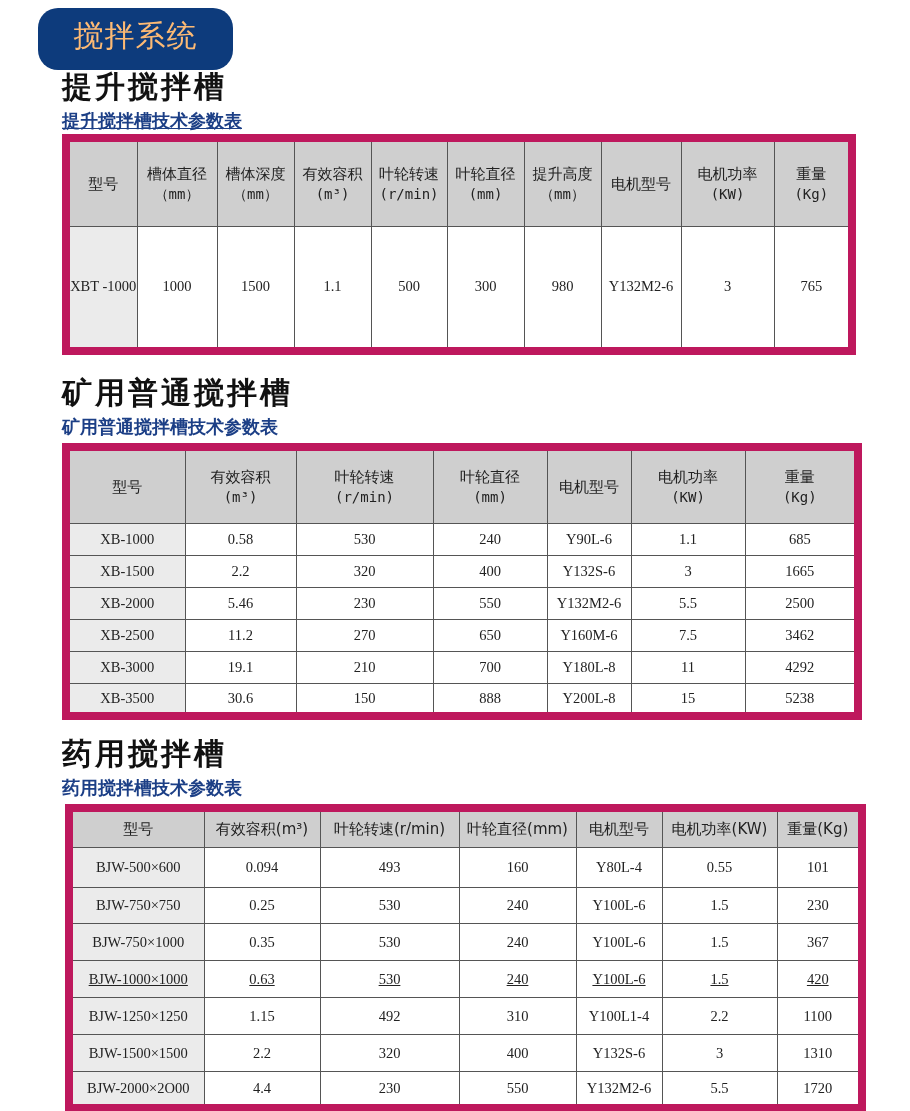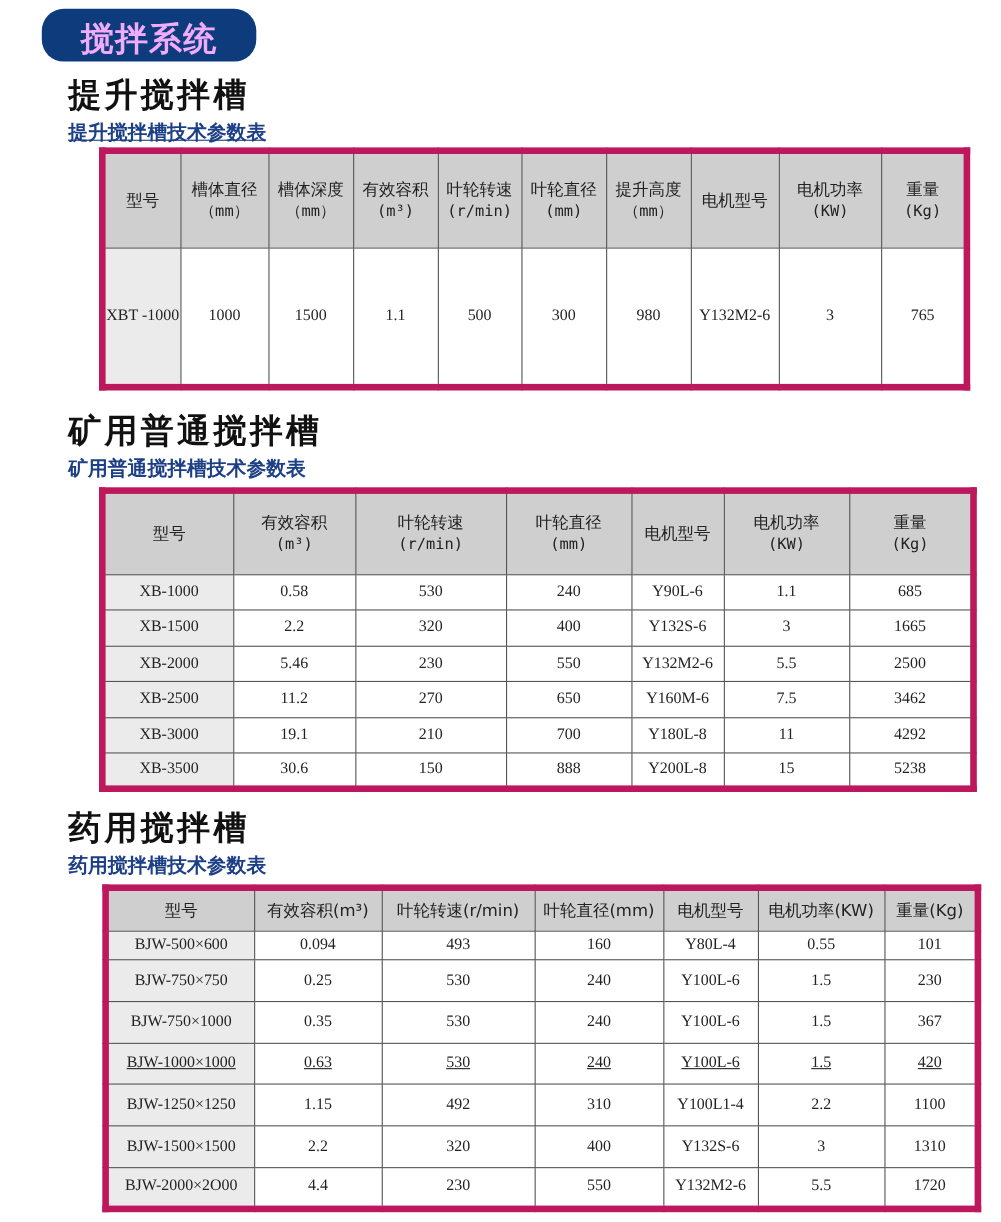--- a/index.html
+++ b/index.html
@@ -1,32 +1,32 @@
 <!DOCTYPE html>
 <html><head>
 <meta charset="utf-8">
 <style>
   html, body { margin: 0; padding: 0; background: #ffffff; }
   body { width: 910px; height: 1111px; position: relative; overflow: hidden;
          font-family: "DejaVu Serif", "Liberation Serif", serif; color: #222; }
-  .badge { position: absolute; left: 38px; top: 8px; width: 195px; height: 48px;
+  .badge { position: absolute; left: 38px; top: 8px; width: 195px; height: 62px;
            background: #0d3b7c; border-radius: 20px;
-           color: #f0abfc; font-family: "DejaVu Sans", sans-serif; font-weight: bold;
+           color: #fdba74; font-family: "DejaVu Sans", sans-serif; font-weight: normal;
            font-size: 30px; line-height: 55px; text-align: center; letter-spacing: 1px; }
   .h1 { position: absolute; left: 62px; font-family: "DejaVu Sans", sans-serif; font-weight: bold;
         font-size: 30px; color: #111; letter-spacing: 3px; line-height: 34px; }
   .h2 { position: absolute; left: 62px; font-family: "DejaVu Sans", sans-serif; font-weight: bold;
         font-size: 18px; color: #1c3f86; line-height: 22px; }
   table { position: absolute; border-collapse: collapse; table-layout: fixed; }
   td, th { border: 1px solid #555; text-align: center; vertical-align: middle; padding: 0;
            font-weight: normal; }
   th { background: #cfcfcf; font-family: "DejaVu Sans", sans-serif; font-size: 15px; color: #222; line-height: 20px; }
   td { font-family: "Liberation Serif", serif; font-size: 14.5px; color: #222; background: #fff; }
   td.model { background: #ebebeb; }
-  table { border: 6px solid #be185d; margin-left: 28px; }
+  table { border: 8px solid #be185d; }
   .sub { display: block; }
   th .unit { font-family: "DejaVu Sans Mono", monospace; font-size: 14px; }
 </style>
 </head>
 <body>
 
 <div class="badge">搅拌系统</div>
 
 <div class="h1" style="top:70px;">提升搅拌槽</div>
 <div class="h2" style="top:110px;text-decoration:underline;">提升搅拌槽技术参数表</div>
@@ -232,21 +232,21 @@
         </th>
         <th>
           <span class="sub">电机功率(KW)</span>
         </th>
         <th>
           <span class="sub">重量(Kg)</span>
         </th>
       </tr>
     </thead>
   <tbody>
-      <tr style="height: 26px;">
+      <tr style="height: 40px;">
         <td class="model">BJW-500×600</td>
         <td>0.094</td>
         <td>493</td>
         <td>160</td>
         <td>Y80L-4</td>
         <td>0.55</td>
         <td>101</td>
       </tr>
       <tr style="height: 36.9px;">
         <td class="model">BJW-750×750</td>

